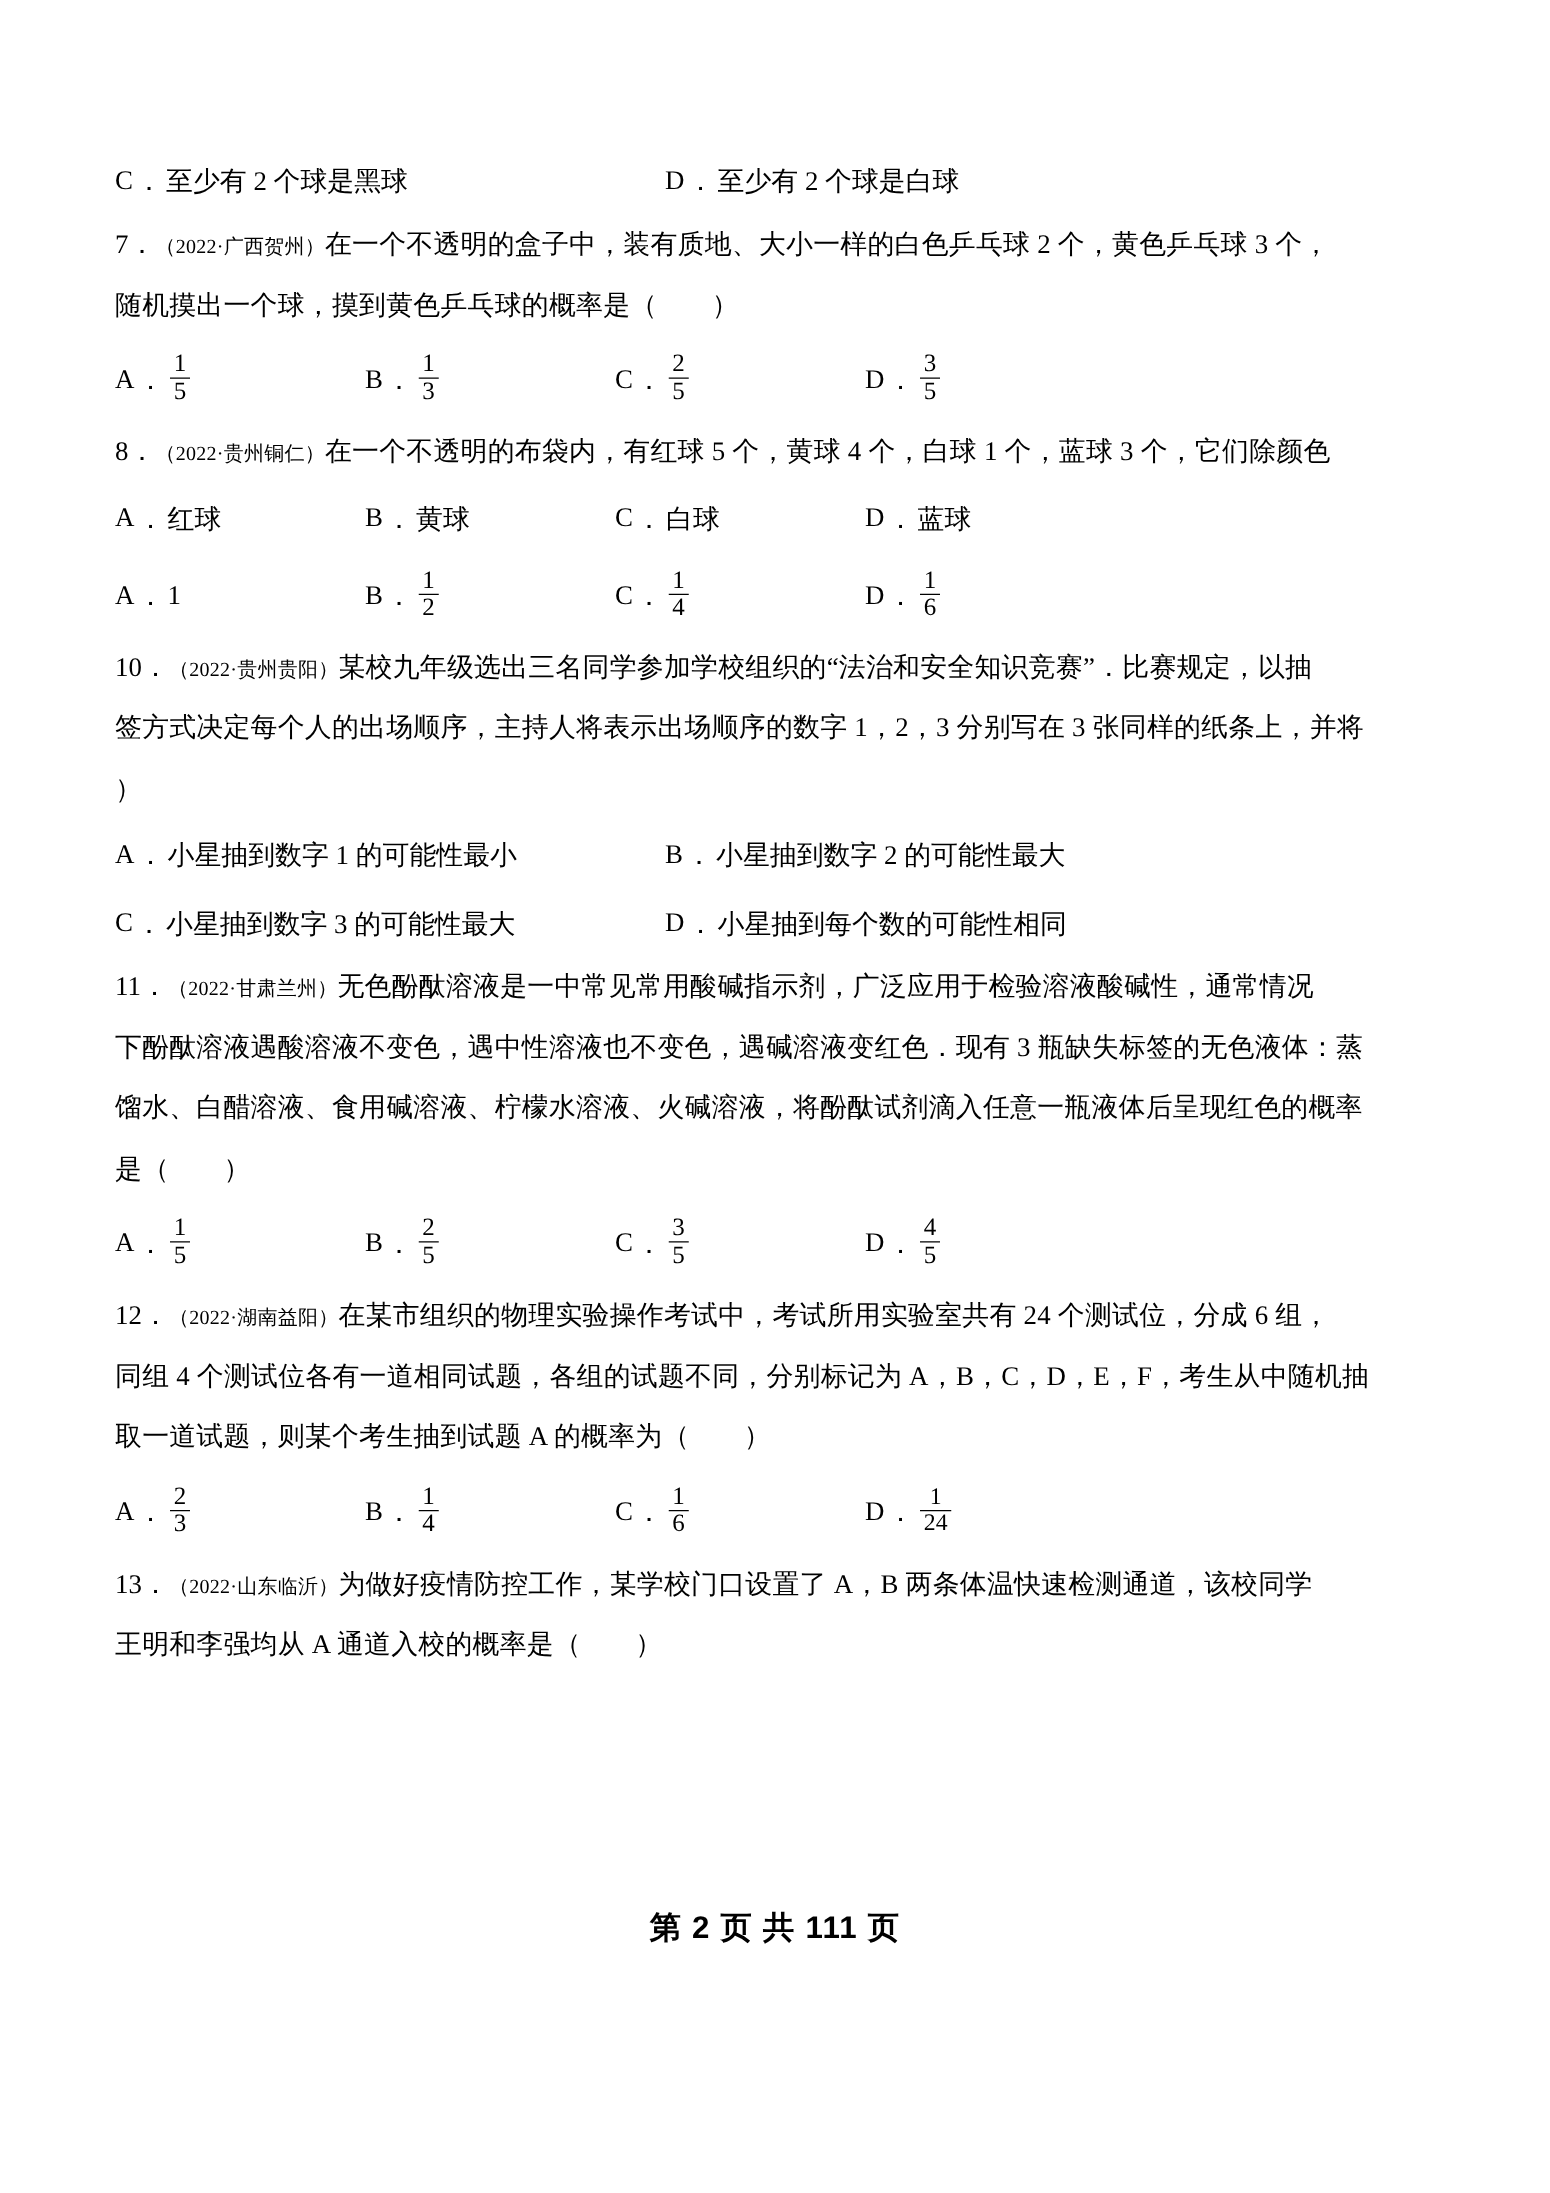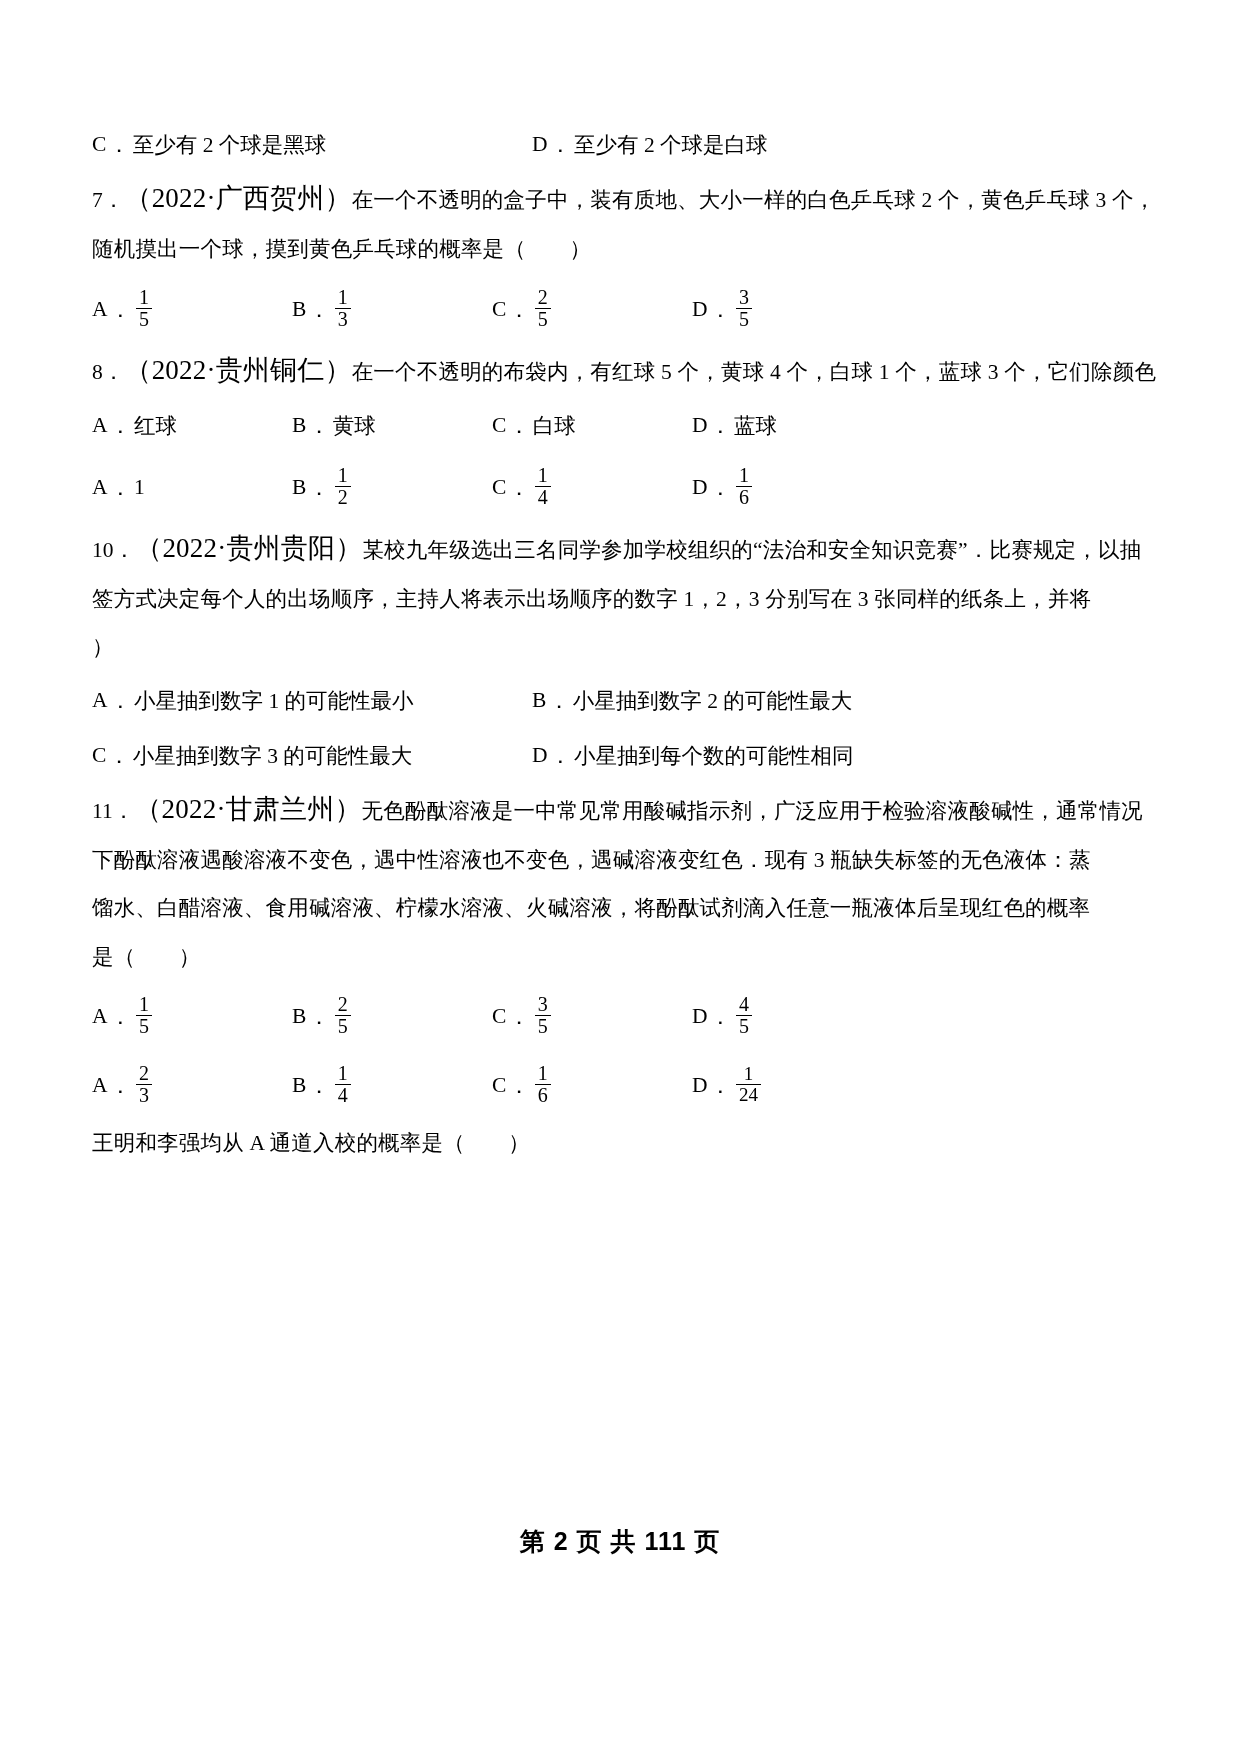--- a/index.html
+++ b/index.html
@@ -72,21 +72,21 @@
     border-top: 1.3px solid #000;
   }
   .frac.small { font-size: 19px; }
   
   .qblock { margin-bottom: 0; }
   .qblock .line { margin-bottom: 27px; }
   .qnum {
     letter-spacing: 0px;
   }
   .src {
-    font-size: 27px;
+    font-size: 16px;
     text-align: right;
   }
   .footer {
     position: absolute;
     left: 0;
     right: 0;
     bottom: 196px;
     text-align: center;
     font-size: 25px;
     font-family: "Liberation Sans", sans-serif;
@@ -295,20 +295,31 @@
     <div class="opt">
       <span class="lbl">D</span>
         <span class="dot">．</span>
         <span class="frac">
           <span class="num">4</span>
           <span class="den">5</span>
         </span>
     </div>
   </div>
 
+  <div class="qblock">
+    <div class="line">
+      <span class="qnum">12</span>．<span class="src">（2022·湖南益阳）</span><span>在某市组织的物理实验操作考试中，考试所用实验室共有 24 个测试位，分成 6 组，</span>
+    </div>
+    <div class="line">
+      <span>同组 4 个测试位各有一道相同试题，各组的试题不同，分别标记为 A，B，C，D，E，F，考生从中随机抽</span>
+    </div>
+    <div class="line">
+      <span>取一道试题，则某个考生抽到试题 A 的概率为（　　）</span>
+    </div>
+  </div>
   <div class="optrow">
     <div class="opt">
       <span class="lbl">A</span>
         <span class="dot">．</span>
         <span class="frac">
           <span class="num">2</span>
           <span class="den">3</span>
         </span>
     </div>
     <div class="opt">
@@ -332,18 +343,21 @@
         <span class="dot">．</span>
         <span class="frac small">
           <span class="num">1</span>
           <span class="den">24</span>
         </span>
     </div>
   </div>
 
   <div class="qblock">
     <div class="line">
+      <span class="qnum">13</span>．<span class="src">（2022·山东临沂）</span><span>为做好疫情防控工作，某学校门口设置了 A，B 两条体温快速检测通道，该校同学</span>
+    </div>
+    <div class="line">
       <span>王明和李强均从 A 通道入校的概率是（　　）</span>
     </div>
   </div>
 
   <div class="footer">第 2 页 共 111 页</div>
 </div>
 
 </body></html>

